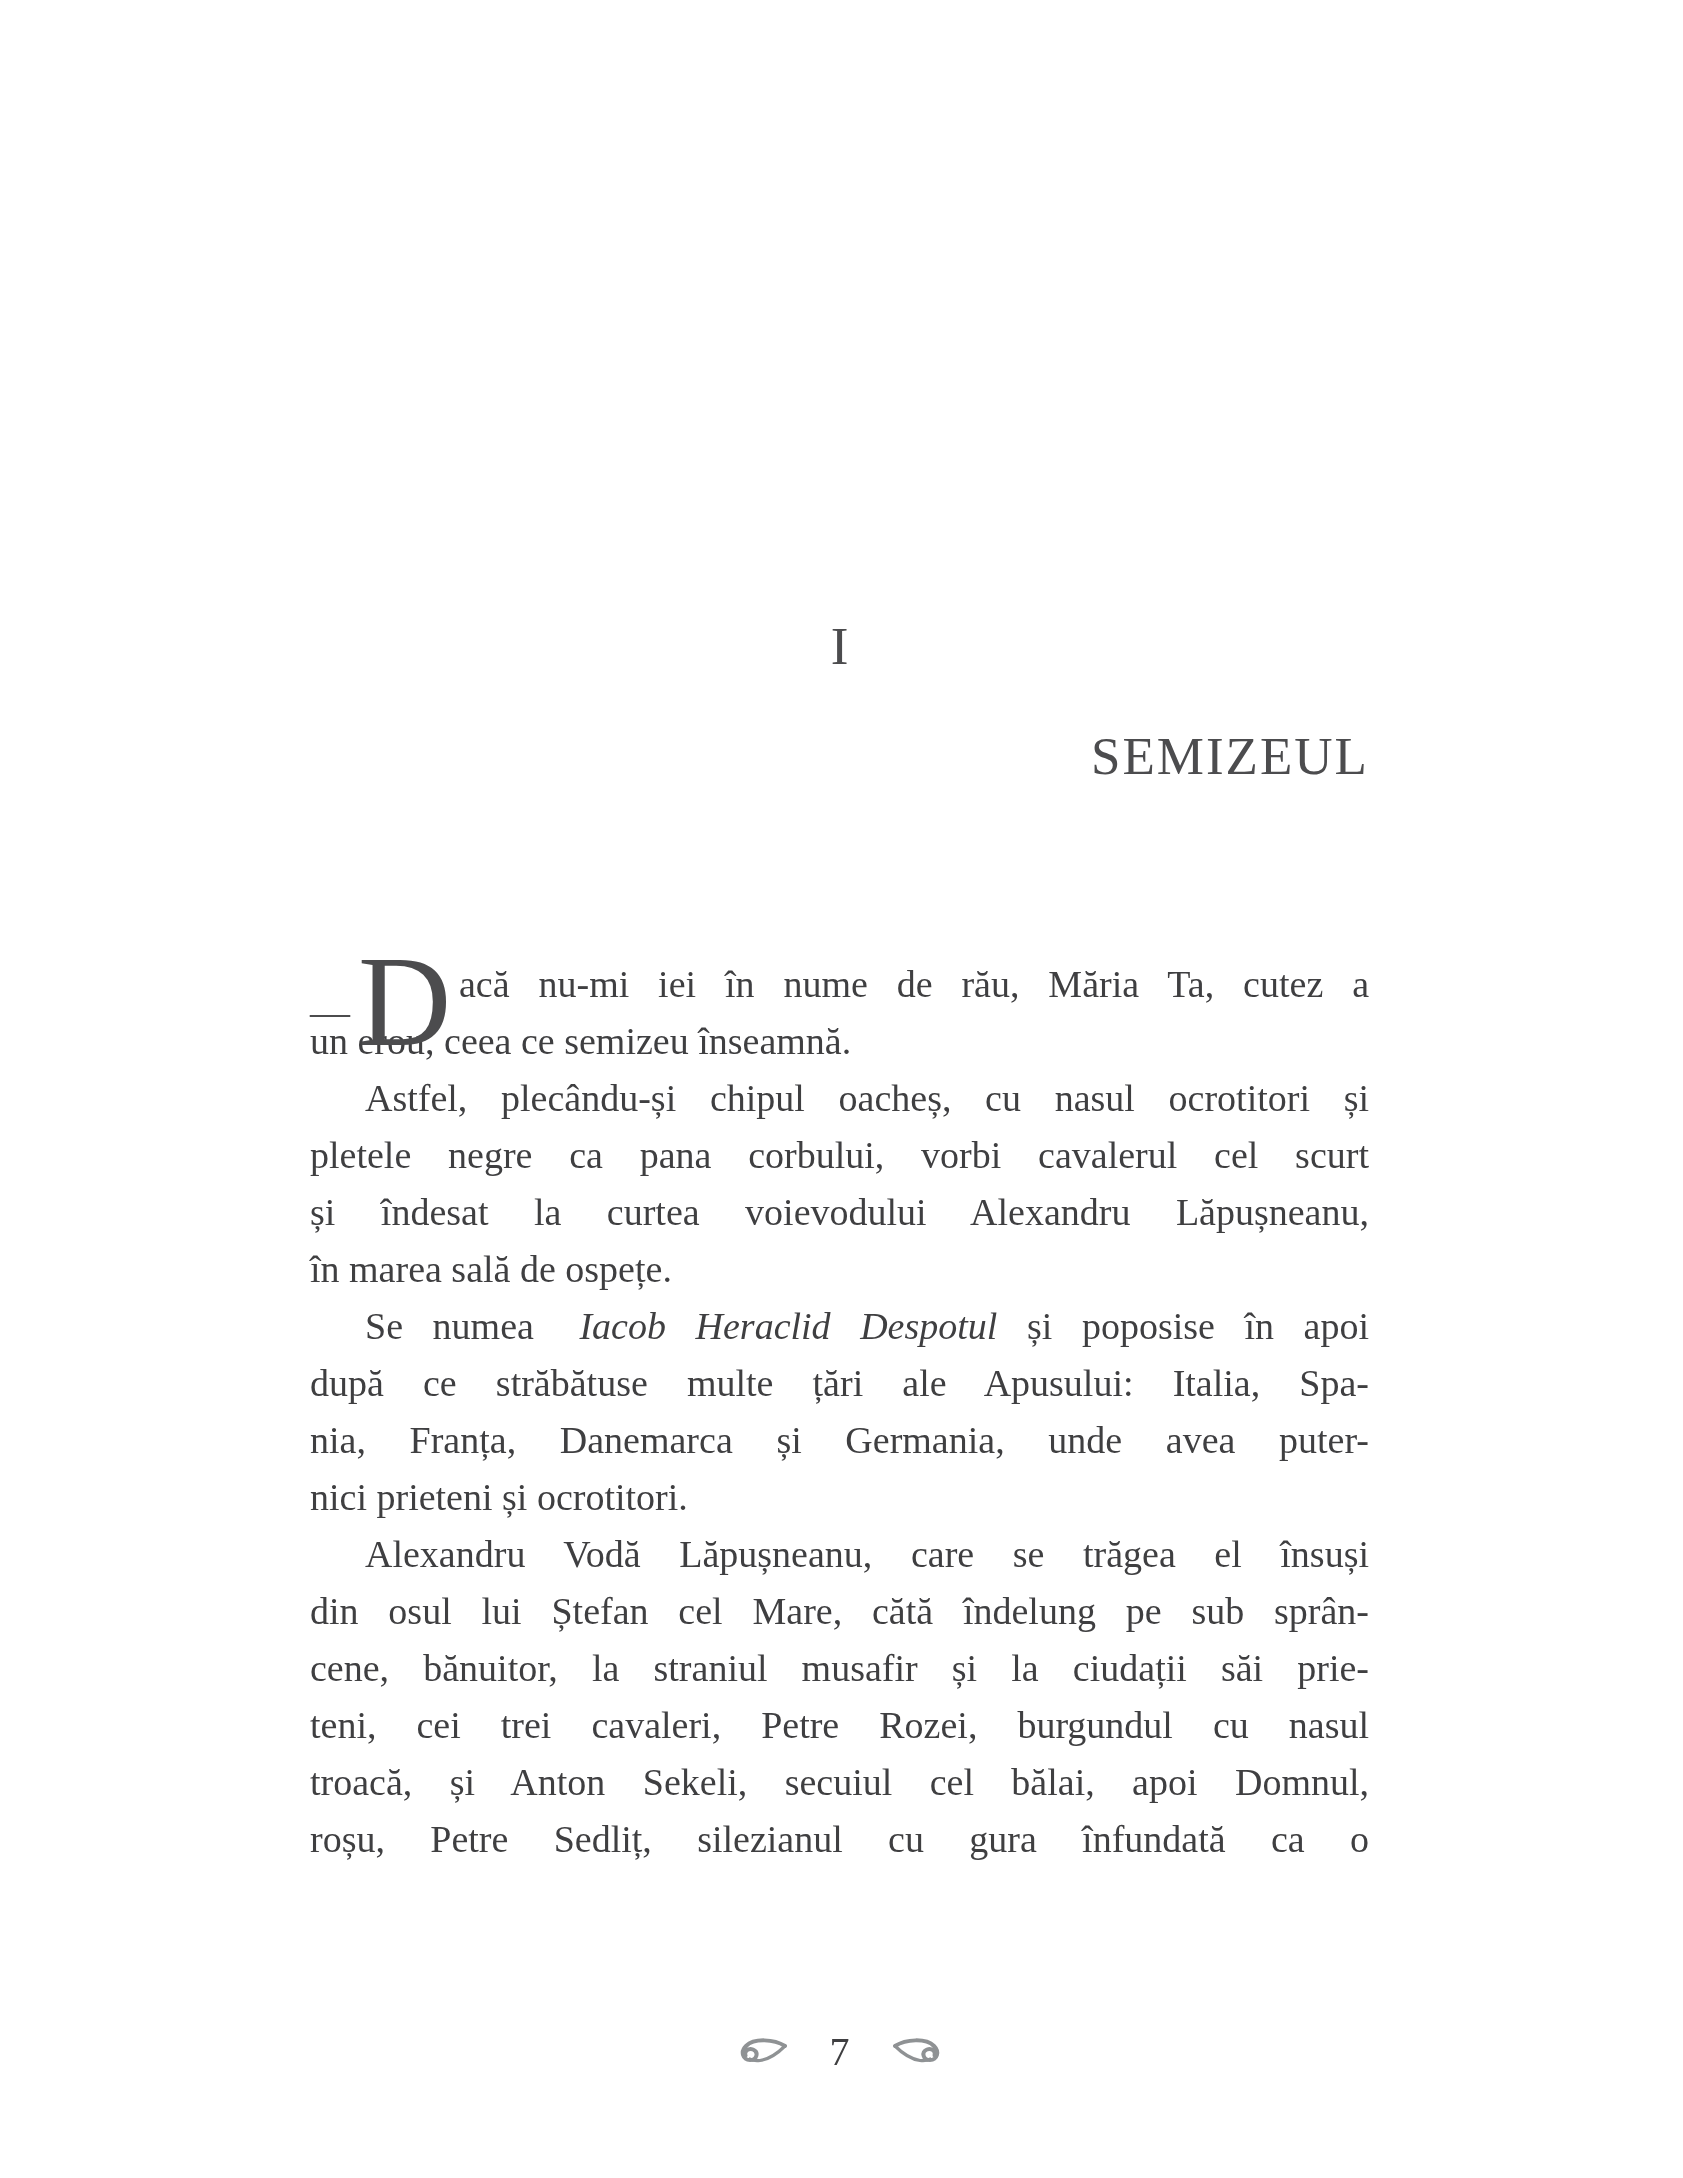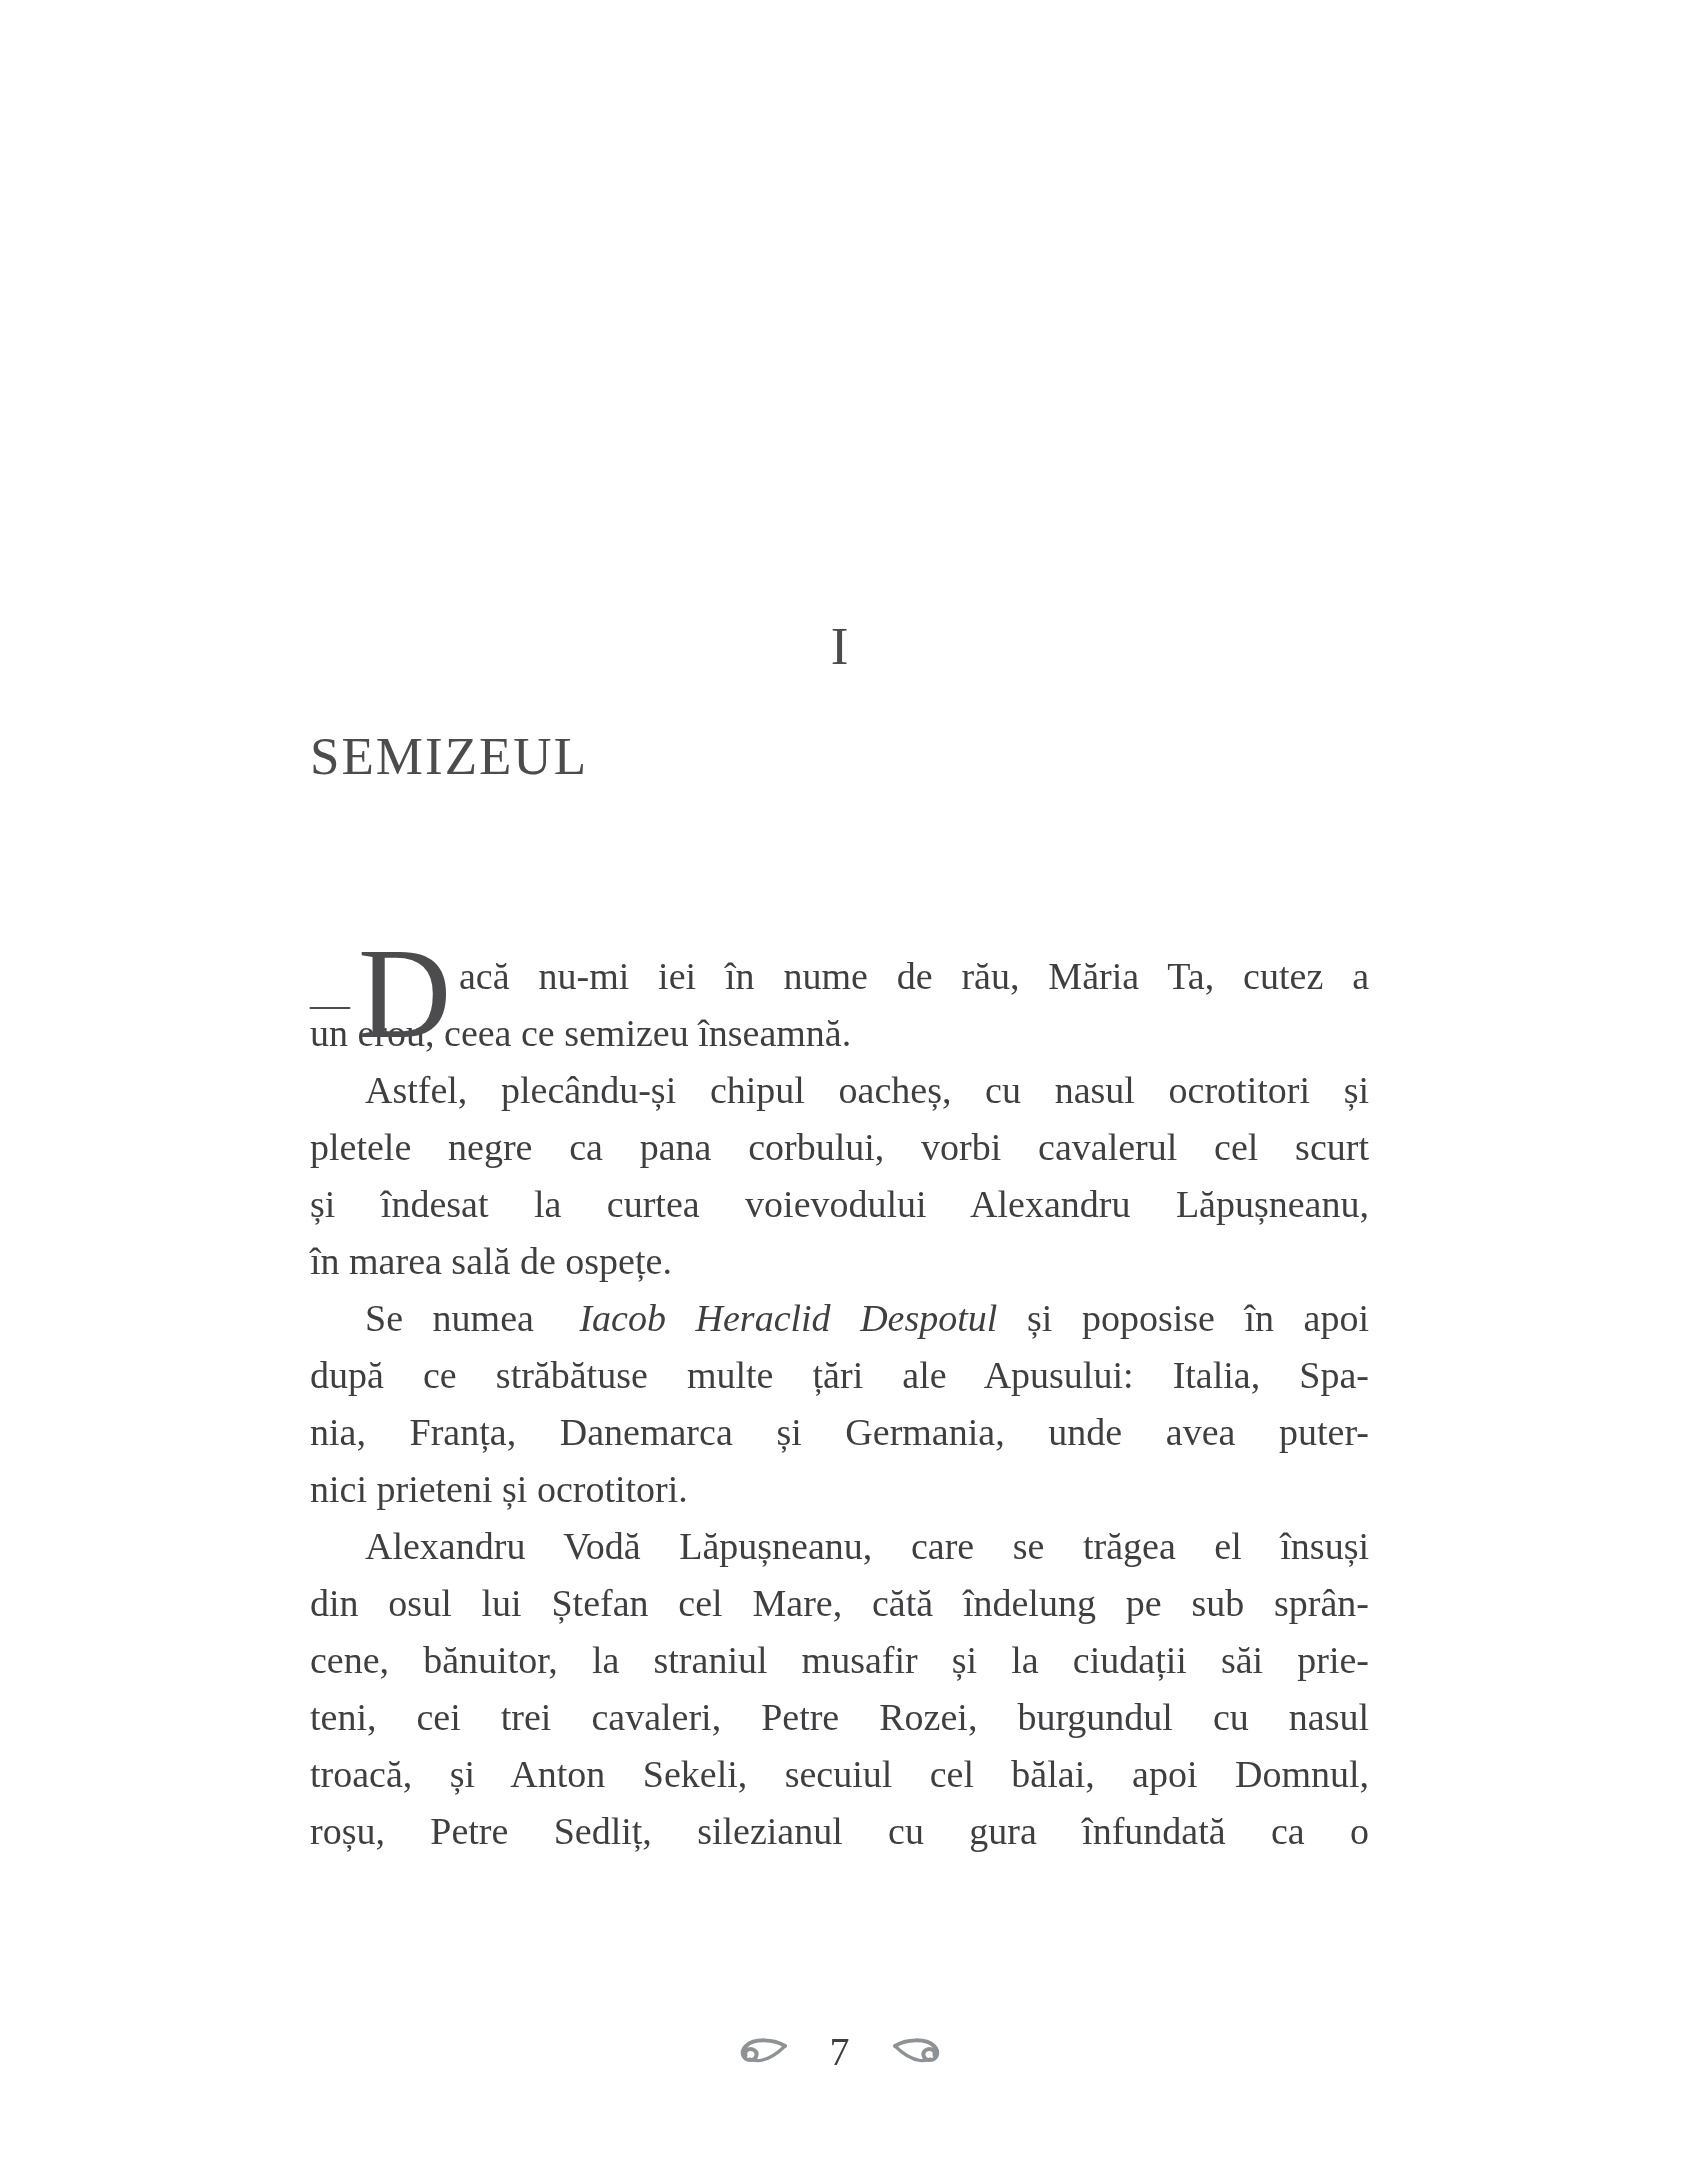--- a/index.html
+++ b/index.html
@@ -30,21 +30,21 @@
     text-align: center;
     font-size: 53px;
     line-height: 53px;
     color: var(--heading);
   }
   .chapter-title {
     position: absolute;
     top: 729px;
     left: 310px;
     width: 1059px;
-    text-align: left;
+    text-align: right;
     font-size: 53px;
     line-height: 55px;
     letter-spacing: 2px;
     color: var(--heading);
   }
   .text-block {
     position: absolute;
     top: 948px;
     left: 310px;
     width: 1059px;
@@ -55,21 +55,21 @@
   .paragraph { position: relative; }
   .line {
     text-align: justify;
     text-align-last: justify;
     white-space: nowrap;
   }
   .line.para-end {
     text-align-last: left;
     white-space: normal;
   }
-  .line.dropcap-indent { padding-left: 149px; }
+  .line.dropcap-indent { padding-left: 149px; margin-top: 8px; }
   .line.first-indent { text-indent: 55px; }
   .italic { font-style: italic; margin-left: 16px; }
   .dropcap-dash {
     position: absolute;
     left: 0;
     top: 36px;
     font-size: 40px;
     line-height: 40px;
     color: var(--heading);
   }

